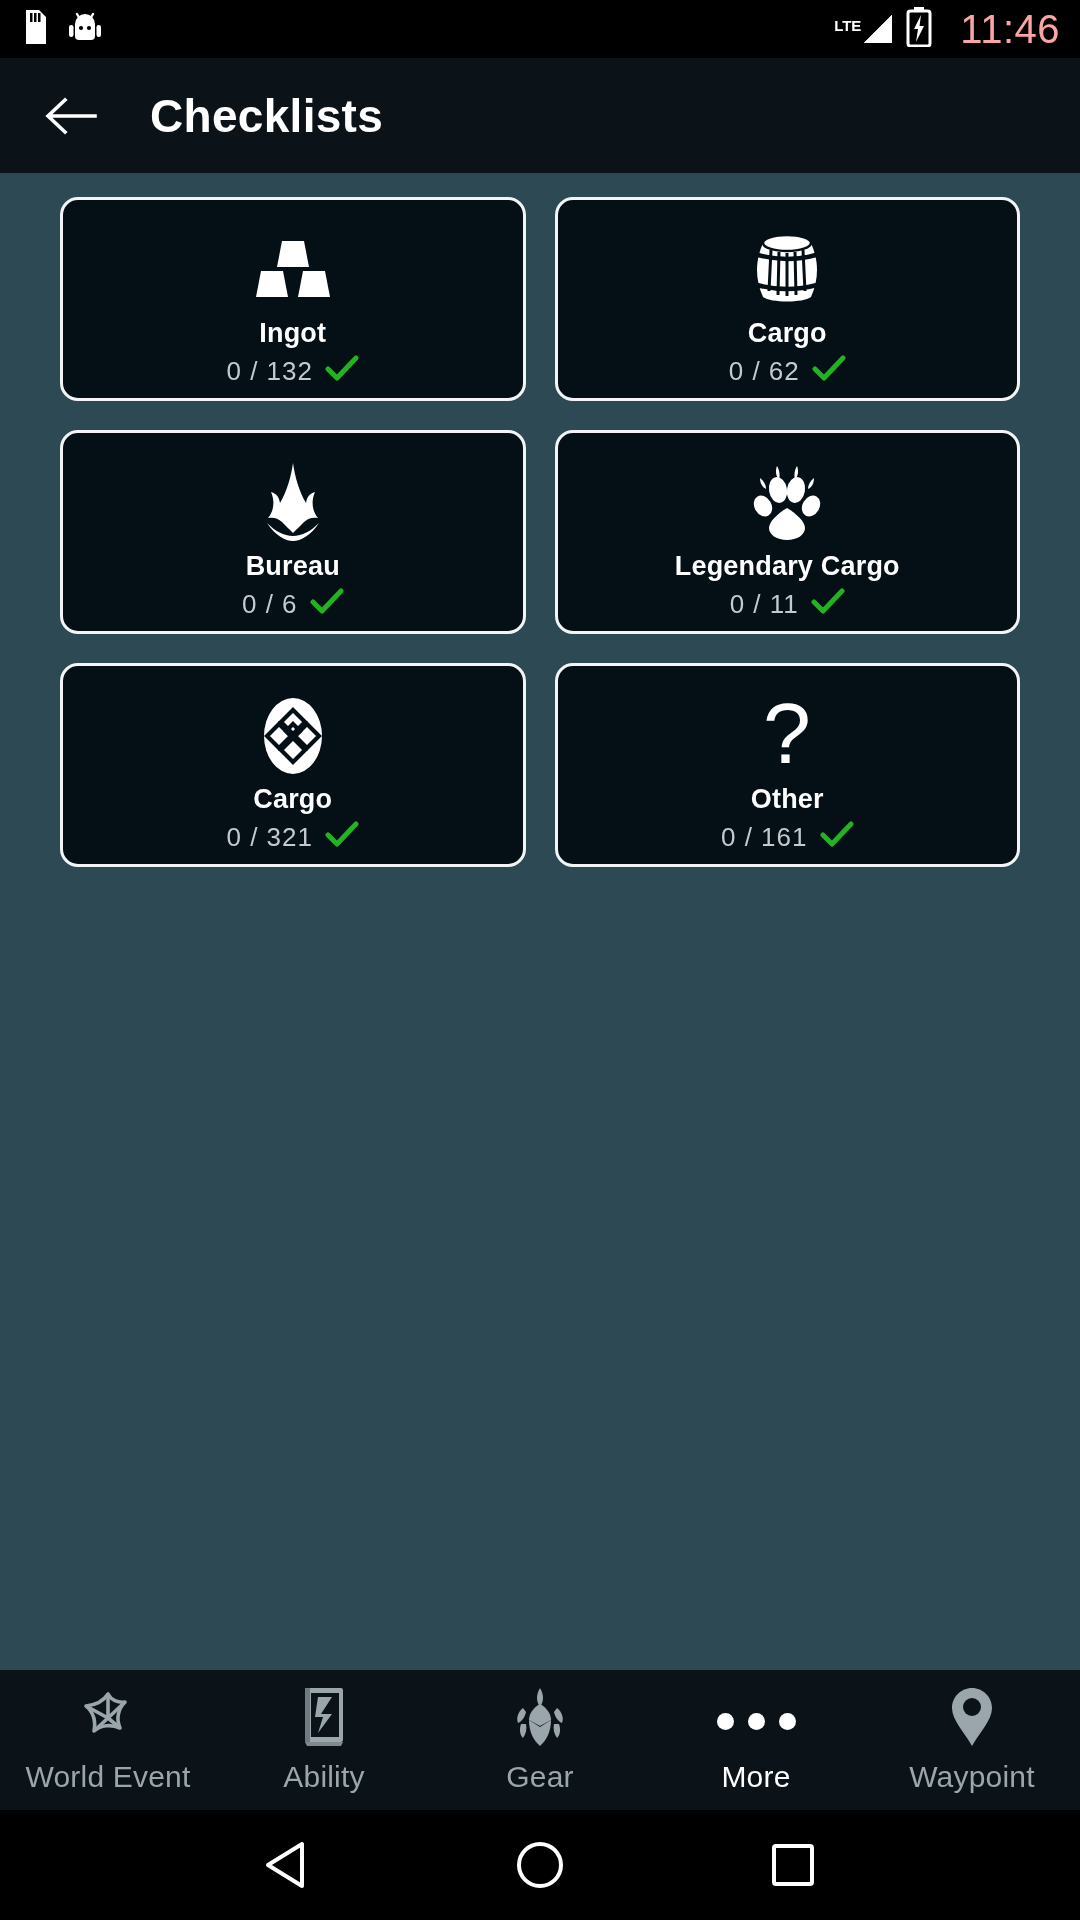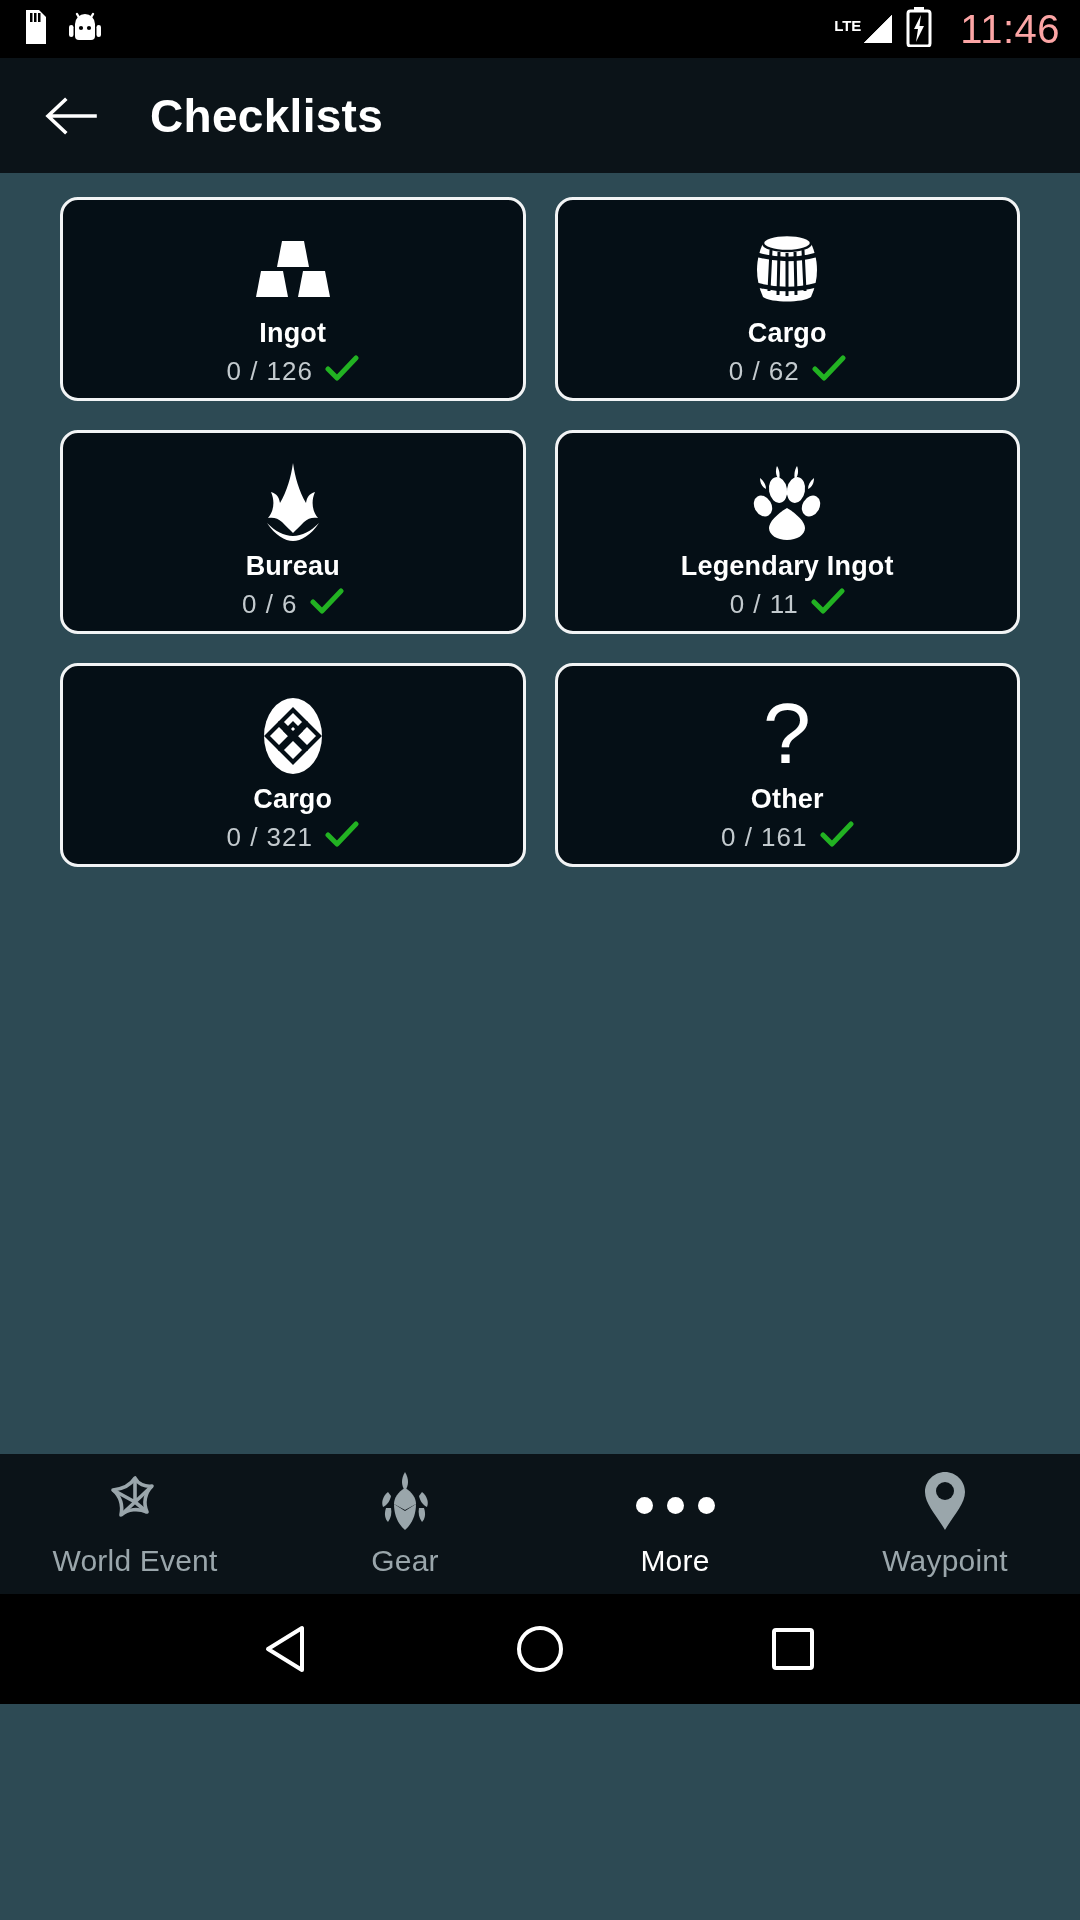--- a/index.html
+++ b/index.html
@@ -2,21 +2,21 @@
 <html><head>
 <meta charset="utf-8">
 <style>
   * { margin:0; padding:0; box-sizing:border-box; }
   html, body { width:1080px; height:1920px; }
   body {
     font-family: "Liberation Sans", sans-serif;
     background:#2d4a54;
     overflow:hidden;
   }
-  .screen { position:relative; width:1080px; height:1704px; display:flex; flex-direction:column; }
+  .screen { position:relative; width:1080px; height:1920px; display:flex; flex-direction:column; }
 
   
   .statusbar {
     height:58px; background:#000; flex:0 0 58px;
     display:flex; align-items:center; padding:0 20px;
     color:#fff;
   }
   .sb-left { display:flex; align-items:center; gap:22px; }
   .sb-right { margin-left:auto; display:flex; align-items:center; gap:10px; }
   .sb-clock { font-size:40px; font-weight:400; letter-spacing:0.5px; color:#fca5a5; line-height:1;
@@ -153,21 +153,21 @@
       <div class="card">
         <div class="card-icon">
           <svg width="92" height="70" viewBox="0 0 92 70">
             <polygon points="35,6 57,6 62,32 30,32" fill="#fff"></polygon>
             <polygon points="14,36 36,36 41,62 9,62" fill="#fff"></polygon>
             <polygon points="56,36 78,36 83,62 51,62" fill="#fff"></polygon>
           </svg>
         </div>
         <div class="card-title">Ingot</div>
         <div class="card-count-row">
-          <span class="card-count">0 / 126</span>
+          <span class="card-count">0 / 132</span>
           <span class="check">
             <svg width="34" height="28" viewBox="0 0 34 28">
                 <path d="M3 14 L12 23 L31 3" stroke="#22b222" stroke-width="5" fill="none" stroke-linecap="round" stroke-linejoin="round"></path>
               </svg>
           </span>
         </div>
       </div>
 
       <div class="card">
         <div class="card-icon">
@@ -226,21 +226,21 @@
             <path d="M50 4 C52 9 51 14 48 18 C47 14 47 9 50 4 Z" fill="#fff"></path>
             <path d="M13 16 C17 19 19 23 19 27 C15 25 13 21 13 16 Z" fill="#fff"></path>
             <path d="M67 16 C67 21 65 25 61 27 C61 23 63 19 67 16 Z" fill="#fff"></path>
             <ellipse cx="31" cy="28" rx="9" ry="13" transform="rotate(-10 31 28)" fill="#fff"></ellipse>
             <ellipse cx="49" cy="28" rx="9" ry="13" transform="rotate(10 49 28)" fill="#fff"></ellipse>
             <ellipse cx="16" cy="44" rx="8.5" ry="11" transform="rotate(-30 16 44)" fill="#fff"></ellipse>
             <ellipse cx="64" cy="44" rx="8.5" ry="11" transform="rotate(30 64 44)" fill="#fff"></ellipse>
             <path d="M40 46 C50 52 58 60 58 66 C58 73 50 78 40 78 C30 78 22 73 22 66 C22 60 30 52 40 46 Z" fill="#fff"></path>
           </svg>
         </div>
-        <div class="card-title">Legendary Ingot</div>
+        <div class="card-title">Legendary Cargo</div>
         <div class="card-count-row">
           <span class="card-count">0 / 11</span>
           <span class="check">
             <svg width="34" height="28" viewBox="0 0 34 28">
                 <path d="M3 14 L12 23 L31 3" stroke="#22b222" stroke-width="5" fill="none" stroke-linecap="round" stroke-linejoin="round"></path>
               </svg>
           </span>
         </div>
       </div>
 
@@ -295,20 +295,32 @@
         <svg width="62" height="60" viewBox="0 0 62 60">
           <g stroke="#9aa6ab" stroke-width="3.6" fill="none" stroke-linejoin="round">
             <path d="M31 6 C26 14 18 17 9 18 C16 24 19 33 17 43 C24 37 34 36 43 40 C39 31 41 21 48 14 C41 15 34 12 31 6 Z"></path>
             <path d="M31 6 L31 30 M9 18 L31 30 M17 43 L31 30 M43 40 L31 30 M48 14 L31 30"></path>
           </g>
         </svg>
       </span>
       <span class="navlabel">World Event</span>
     </div>
 
+    <div class="navitem">
+      <span class="navicon">
+        <svg width="50" height="62" viewBox="0 0 50 62">
+          <rect x="6" y="2" width="38" height="54" rx="2" fill="#9aa6ab"></rect>
+          <rect x="12" y="7" width="28" height="44" fill="#0b1318"></rect>
+          <path d="M19 11 L33 11 L22 28 L33 28 L19 47 L24 31 L16 31 Z" fill="#9aa6ab"></path>
+          <rect x="6" y="2" width="5" height="54" fill="#6f7b80"></rect>
+          <path d="M6 56 L44 56 L42 60 L8 60 Z" fill="#7e8a8f"></path>
+        </svg>
+      </span>
+      <span class="navlabel">Ability</span>
+    </div>
 
     <div class="navitem">
       <span class="navicon">
         <svg width="62" height="62" viewBox="0 0 62 62">
           <path d="M31 2 C27 9 27 15 31 21 C35 15 35 9 31 2 Z" fill="#9aa6ab"></path>
           <path d="M31 18 C24 22 20 28 20 34 L31 40 L42 34 C42 28 38 22 31 18 Z" fill="#9aa6ab"></path>
           <path d="M14 22 C9 26 7 32 9 37 C13 35 16 31 17 26 Z" fill="#9aa6ab"></path>
           <path d="M48 22 L45 26 C46 31 49 35 53 37 C55 32 53 26 48 22 Z" fill="#9aa6ab"></path>
           <path d="M12 38 C10 44 11 49 14 52 C17 48 18 43 17 38 Z" fill="#9aa6ab"></path>
           <path d="M50 38 L45 38 C44 43 45 48 48 52 C51 49 52 44 50 38 Z" fill="#9aa6ab"></path>

